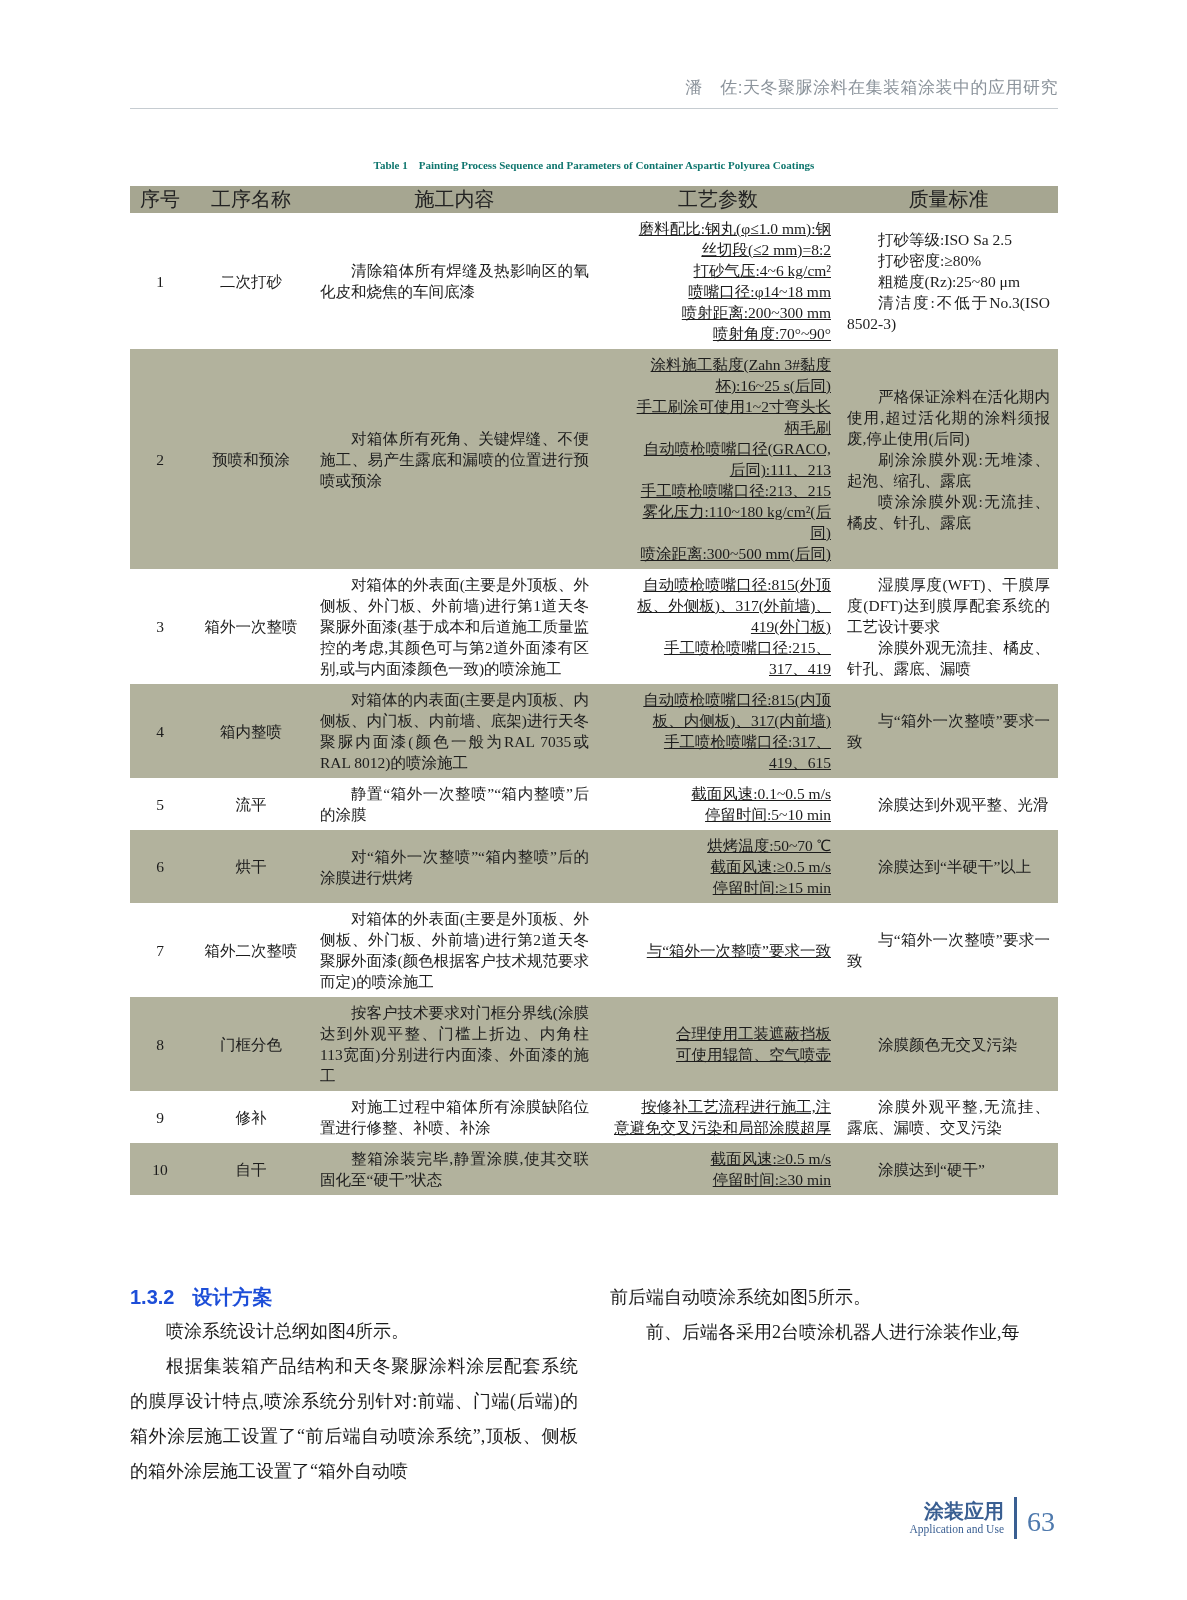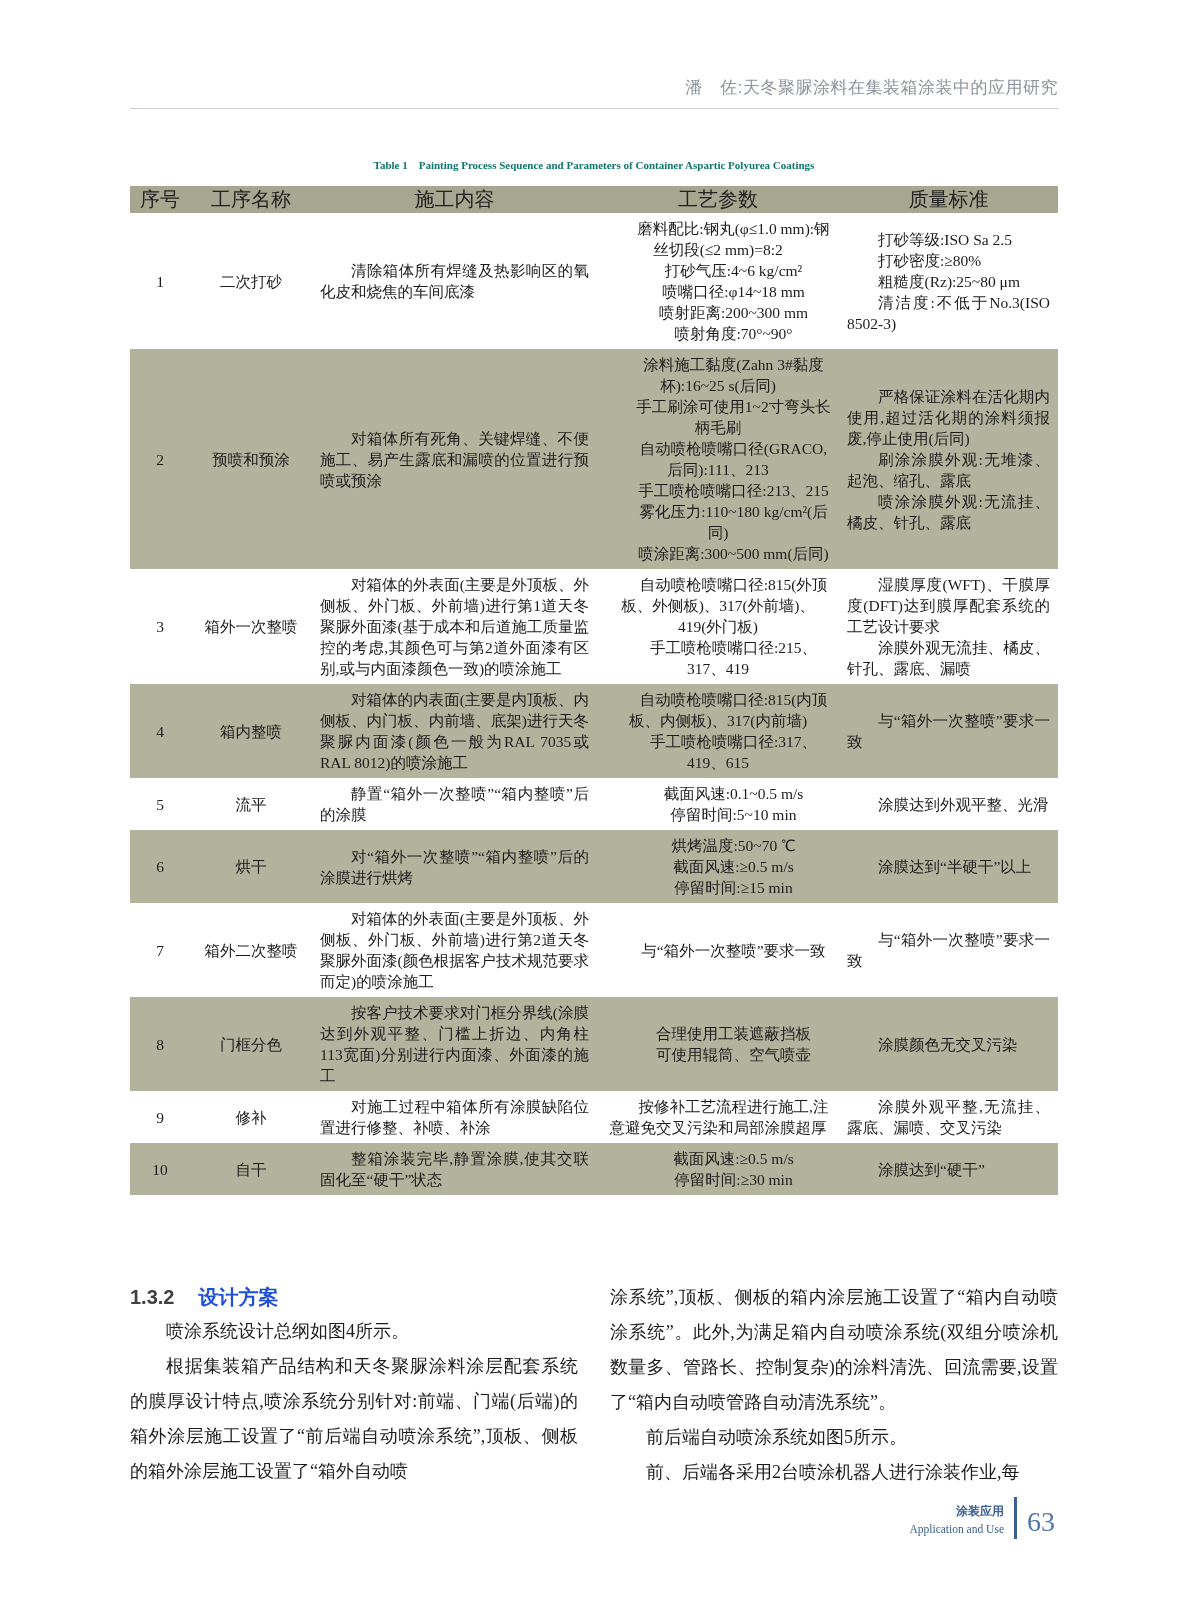--- a/index.html
+++ b/index.html
@@ -31,44 +31,44 @@
   }
   table.process th {
     background:#a6a691; font-weight:normal; font-size:20px;
     padding:3px 2px; text-align:center; color:#222;
   }
   table.process td { vertical-align:middle; padding:5px 8px; }
   table.process tr.shaded td { background:#b2b29d; }
   td.c-no, td.c-name { text-align:center; padding:5px 2px; }
   .cell-item { text-indent:2em; }
   td.c-content .cell-item, td.c-quality .cell-item { text-align:justify; }
-  td.c-params .cell-item { text-align:center; }
+  td.c-params .cell-item { text-align:right;text-decoration:underline; }
   
   .columns {
     position:absolute; top:1280px; left:130px; width:928px;
     display:flex; gap:32px;
   }
   .col { width:448px; font-size:18px; line-height:35px; text-align:justify; }
   .section-heading {
     font-family:"Liberation Sans", sans-serif; font-weight:bold;
     font-size:20px; line-height:34px; text-align:left;
   }
-  .section-number { color:#404040; margin-right:24px; }
+  .section-number { color:#1d4ed8; margin-right:18px; }
   .section-title { color:#1d4ed8;margin-top:35px; }
   .body-para { text-indent:2em; }
   .col-right .body-para:first-child { text-indent:0; }
   
   .footer {
     position:absolute; top:1497px; right:178px;
     display:flex; align-items:center; gap:10px;
   }
   .footer-labels { text-align:right; }
   .footer-cn {
     font-family:"Liberation Sans", sans-serif; font-weight:bold;
-    font-size:12px; color:#3a5f92; line-height:22px;
+    font-size:20px; color:#3a5f92; line-height:22px;
   }
   .footer-en {
     font-family:"Liberation Serif", serif; font-size:11.5px; color:#3a5f92; line-height:14px;
   }
   .footer-divider { width:3px; height:42px; background:#3a5f92; }
   .footer-page {
     font-family:"Liberation Serif", serif; font-size:28px; color:#4e79ad; padding-top:8px;
   }
 </style>
 </head>
@@ -257,21 +257,20 @@
     <div class="col col-left">
       <div class="section-heading">
         <span class="section-number">1.3.2</span><span class="section-title">设计方案</span>
       </div>
       <div>
           <div class="body-para">喷涂系统设计总纲如图4所示。</div>
           <div class="body-para">根据集装箱产品结构和天冬聚脲涂料涂层配套系统的膜厚设计特点,喷涂系统分别针对:前端、门端(后端)的箱外涂层施工设置了“前后端自动喷涂系统”,顶板、侧板的箱外涂层施工设置了“箱外自动喷</div>
         </div>
     </div>
     <div class="col col-right">
-        <div class="body-para">涂系统”,顶板、侧板的箱内涂层施工设置了“箱内自动喷涂系统”。此外,为满足箱内自动喷涂系统(双组分喷涂机数量多、管路长、控制复杂)的涂料清洗、回流需要,设置了“箱内自动喷管路自动清洗系统”。</div>
         <div class="body-para">前后端自动喷涂系统如图5所示。</div>
         <div class="body-para">前、后端各采用2台喷涂机器人进行涂装作业,每</div>
       </div>
   </div>
 
   <div class="footer">
     <div class="footer-labels">
       <div class="footer-cn">涂装应用</div>
       <div class="footer-en">Application and Use</div>
     </div>

